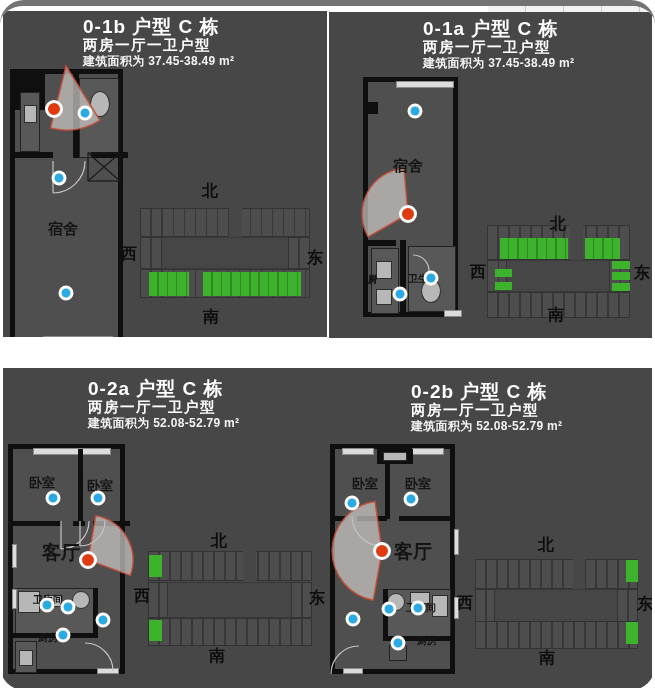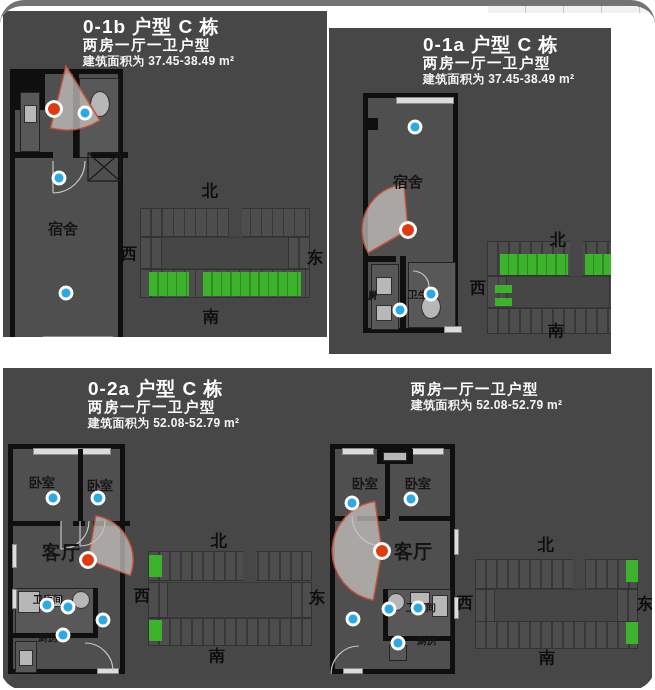--- a/index.html
+++ b/index.html
@@ -1,21 +1,21 @@
 <!DOCTYPE html>
 <html><head>
 <meta charset="utf-8">
 <style>
   html,body{margin:0;padding:0;background:#ffffff;font-family:"Liberation Sans",sans-serif;}
   .page{position:relative;width:655px;height:690px;background:#ffffff;overflow:hidden;border-top:6px solid #737373;box-sizing:border-box;border-radius:24px;}
   .artifact-strip{position:absolute;left:488px;top:0;width:167px;height:7px;background:#f2f2f2;
      background-image:repeating-linear-gradient(90deg,transparent 0 37px,#c9c9c9 37px 38px);}
   .panel{position:absolute;background:#474747;overflow:hidden;}
   #p1{left:3px;top:5px;width:324px;height:326px;}
-  #p2{left:329px;top:22px;width:282px;height:326px;}
+  #p2{left:329px;top:6px;width:323px;height:326px;}
   #p3{left:3px;top:362px;width:389px;height:320px;}
   #p4{left:329px;top:362px;width:323px;height:320px;}
   .thead{position:absolute;color:#ffffff;z-index:6;}
   .t1{font-size:19px;font-weight:bold;letter-spacing:1px;line-height:21px;}
   .t2{font-size:14.5px;font-weight:bold;letter-spacing:1.5px;line-height:17px;}
   .t3{font-size:12px;font-weight:bold;letter-spacing:.3px;line-height:15px;color:#f2f2f2;}
   .plan{position:absolute;background:#4f4f4f;border:5px solid #0f0f0f;box-sizing:border-box;z-index:1;}
   .wall{position:absolute;background:#0f0f0f;}
   .winbar{position:absolute;background:#dcdcdc;border:1px solid #8a8a8a;box-sizing:border-box;}
   .fixture{position:absolute;background:#585858;border:1px solid #232323;box-sizing:border-box;}
@@ -208,20 +208,21 @@
     <div class="cells" style="left:145px;top:250px;width:164px;height:28px;"></div>
     <div class="greenbar" style="left:146px;top:252px;width:13px;height:21px;"></div>
     <div class="compass" style="left:216px;top:173px;">北</div>
     <div class="compass" style="left:139px;top:228px;">西</div>
     <div class="compass" style="left:314px;top:230px;">东</div>
     <div class="compass" style="left:214px;top:288px;">南</div>
   </div>
 
   <div class="panel" id="p4">
     <div class="thead" style="left:82px;top:13px;">
+      <div class="t1">0-2b 户型 C 栋</div>
       <div class="t2">两房一厅一卫户型</div>
       <div class="t3">建筑面积为 52.08-52.79 m²</div>
     </div>
 
     <div class="plan" style="left:1px;top:76px;width:125px;height:230px;">
       <div class="winbar" style="left:7px;top:-1px;width:32px;height:7px;"></div>
       <div class="winbar" style="left:77px;top:-1px;width:32px;height:7px;"></div>
       <div class="wall" style="left:42px;top:0;width:36px;height:15px;"></div>
       <div class="fixlight" style="left:48px;top:3px;width:24px;height:9px;"></div>
       <div class="wall" style="left:50px;top:15px;width:5px;height:55px;"></div>

